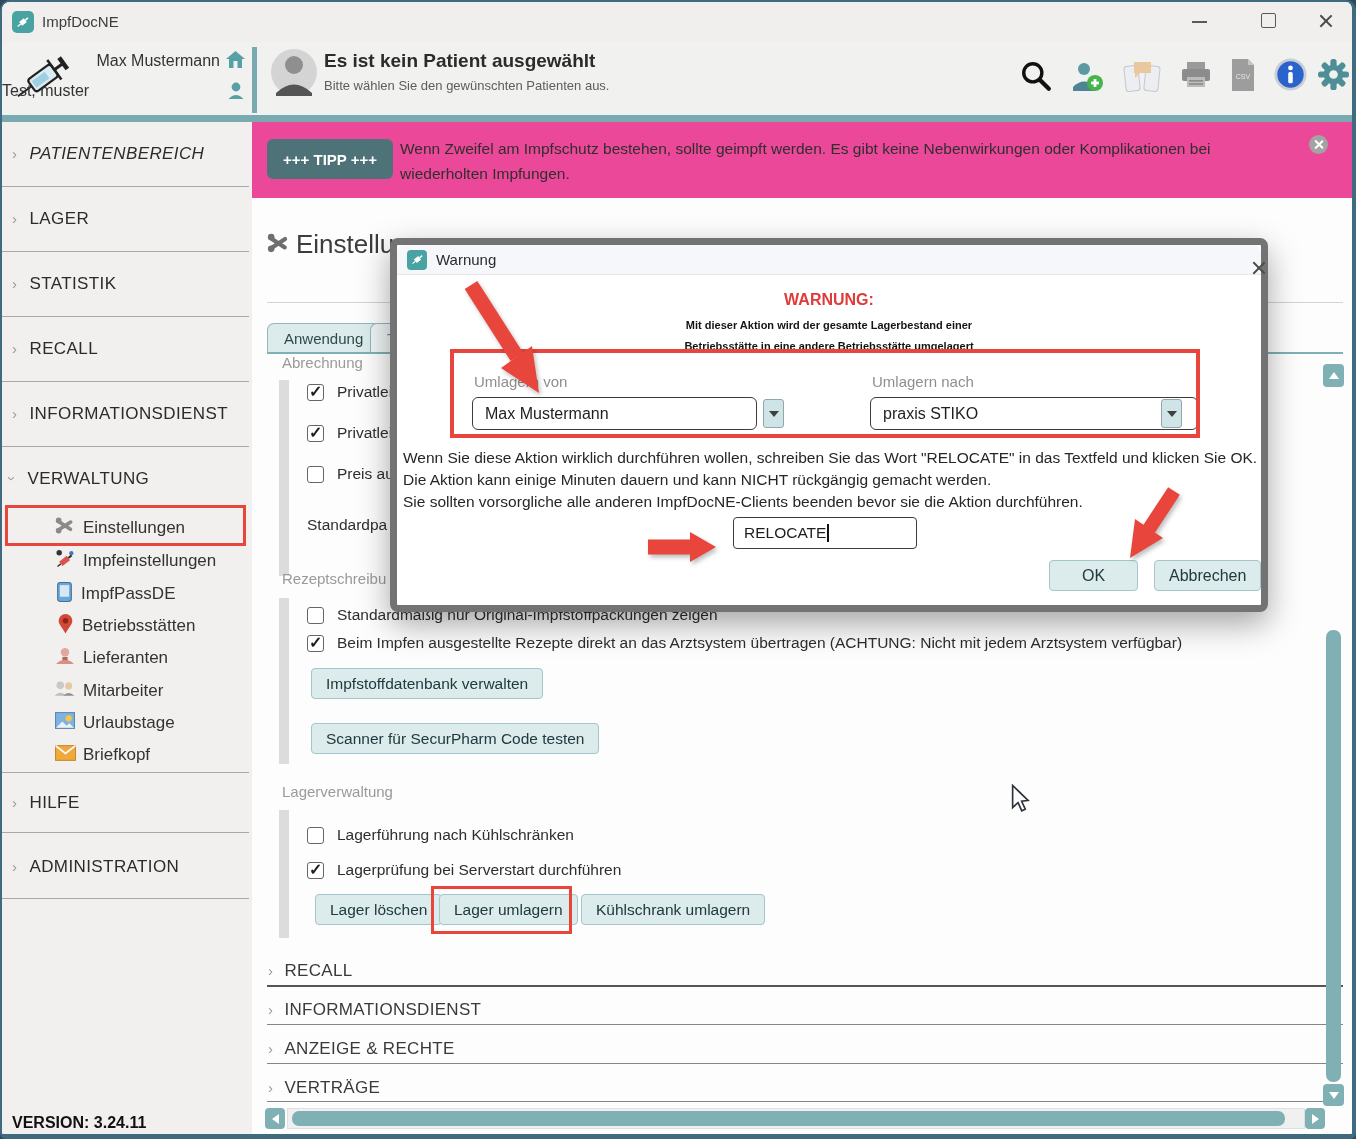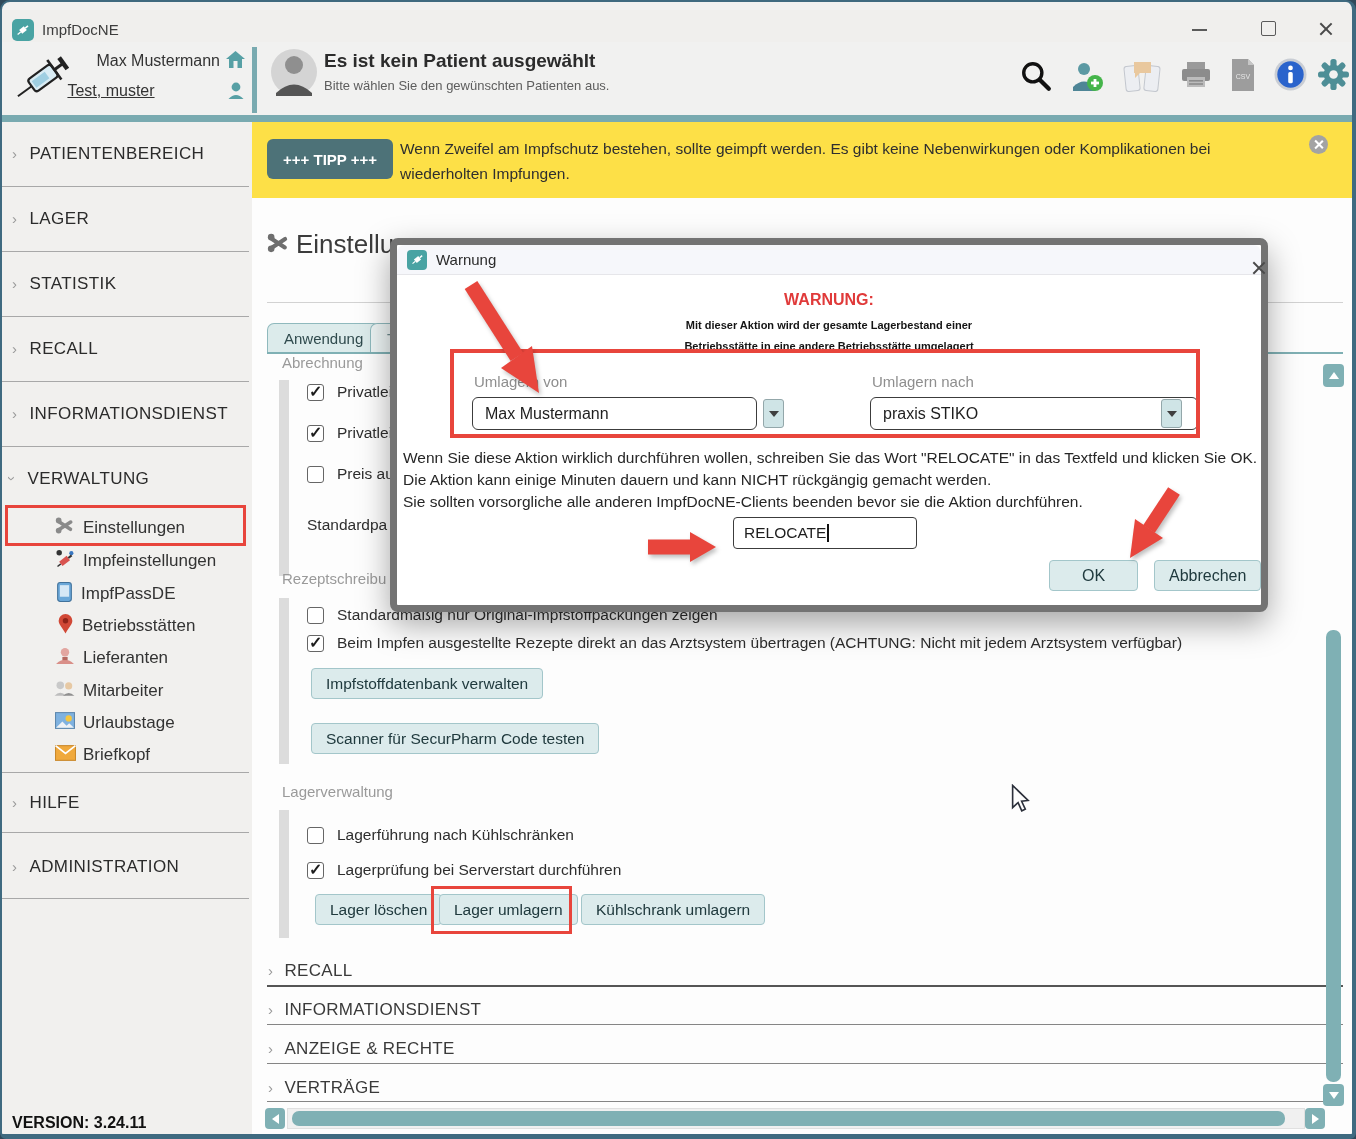--- a/index.html
+++ b/index.html
@@ -3,21 +3,21 @@
 <meta charset="utf-8">
 <style>
   html,body{margin:0;padding:0;width:1356px;height:1139px;overflow:hidden;background:#30495a;
     font-family:"Liberation Sans",sans-serif;}
   #window{position:relative;box-sizing:border-box;width:1356px;height:1139px;background:#f1f1f0;
     border:2px solid #3f6a80;border-right-width:4px;border-bottom-width:5px;
     border-radius:10px 10px 6px 6px;overflow:hidden;}
   .abs{position:absolute;}
   .nw{white-space:nowrap;}
   
-  .titlebar{left:0;top:8px;right:0;height:40px;background:#f0efed;padding-left:28px;}
+  .titlebar{left:0;top:0;right:0;height:40px;background:#f0efed;padding-left:28px;}
   .appicon{width:22px;height:22px;border-radius:5px;background:#49a3a3;display:flex;align-items:center;justify-content:center;}
   .titletxt{font-size:15px;color:#3d3d3d;}
   .winbar{width:15px;height:2px;background:#5a5a5a;}
   .winsq{width:13px;height:13px;border:1.6px solid #5a5a5a;border-radius:2px;}
   .xbar{position:relative;width:16px;height:16px;}
   .xbar::before,.xbar::after{content:"";position:absolute;left:7px;top:0;width:1.8px;height:16px;background:#4a4a4a;}
   .xbar::before{transform:rotate(45deg);} .xbar::after{transform:rotate(-45deg);}
   
   .header{left:0;top:40px;right:0;height:73px;background:#f1f1f0;}
   .hname{font-size:16px;color:#333;}
@@ -26,21 +26,21 @@
   
   .sidebar{left:0;top:120px;width:250px;bottom:0;background:#f1f0ee;border-right:3px solid #79aab0;}
   .sep{position:absolute;left:0;width:247px;height:1px;background:#a8a8a8;}
   .sideLab{font-size:17px;color:#2b2b2b;letter-spacing:.4px;}
   .subLab{font-size:17px;color:#333;}
   .chev{color:#9a9a9a;font-size:15px;line-height:1;}
   .chev::before{content:"\203A";}
   .chev.down{display:inline-block;transform:rotate(90deg);}
   .version{font-size:16px;font-weight:bold;color:#111;}
   
-  .tip{left:250px;top:120px;width:1103px;height:76px;background:#fde047;}
+  .tip{left:250px;top:120px;width:1103px;height:76px;background:#ec4899;}
   .tipbadge{left:15px;top:17px;width:126px;height:40px;background:#4d7278;border-radius:6px;color:#fff;
     font-weight:bold;font-size:15px;display:flex;align-items:center;justify-content:center;}
   .tiptext{font-size:15.5px;color:#2f2f2f;line-height:25px;}
   .tipclose{width:19px;height:19px;border-radius:50%;background:#a3a3a3;position:relative;}
   .tipclose::before,.tipclose::after{content:"";position:absolute;left:8.6px;top:4px;width:1.8px;height:11px;background:#fff;}
   .tipclose::before{transform:rotate(45deg);} .tipclose::after{transform:rotate(-45deg);}
   
   .content{left:250px;top:196px;right:0;bottom:0;background:#fdfdfd;}
   .pagetitle{font-size:26px;color:#3c3c3c;}
   .hr{height:1px;background:#d2d2d2;}
@@ -130,21 +130,21 @@
         </g>
       </svg>
     </div>
     <div class="abs hname nw" style="left:0;top:10px;width:218px;text-align:right;">Max Mustermann</div>
     <div class="abs" style="left:224px;top:9px;">
       <svg width="19" height="17" viewBox="0 0 19 17">
           <path d="M9.5 0 L19 8 H16 V17 H3 V8 H0 Z" fill="#57a0a5"></path>
           <rect x="7.5" y="10" width="4" height="7" fill="#f1f1f0"></rect>
         </svg>
     </div>
-    <div class="abs hname nw" style="left:0;top:40px;width:218px;text-align:center;text-decoration:underline;">Test, muster</div>
+    <div class="abs hname nw" style="left:0;top:40px;width:218px;text-align:left;">Test, muster</div>
     <div class="abs" style="left:226px;top:40px;">
       <svg width="16" height="17" viewBox="0 0 16 17">
           <circle cx="8" cy="5" r="4.4" fill="#57a0a5"></circle>
           <path d="M0.5 17 Q8 9 15.5 17 Z" fill="#57a0a5"></path>
         </svg>
     </div>
 
     <div class="abs" style="left:268px;top:6px;">
       <svg width="48" height="48" viewBox="0 0 48 48">
           <circle cx="24" cy="24" r="23" fill="#d4d4d4"></circle>
@@ -214,21 +214,21 @@
         </svg>
     </div>
   </div>
 
   <div class="abs hdr-divider"></div>
   <div class="abs tealstrip"></div>
 
   <div class="abs sidebar">
     <div class="abs" style="left:10px;top:22px;">
       <span class="chev"></span>
-      <span class="sideLab nw" style="margin-left:8px;">PATIENTENBEREICH</span>
+      <span class="sideLab nw" style="margin-left:8px;font-style:italic;">PATIENTENBEREICH</span>
     </div>
     <div class="sep" style="top:64px;"></div>
     <div class="abs" style="left:10px;top:87px;">
       <span class="chev"></span>
       <span class="sideLab nw" style="margin-left:8px;">LAGER</span>
     </div>
     <div class="sep" style="top:129px;"></div>
     <div class="abs" style="left:10px;top:152px;">
       <span class="chev"></span>
       <span class="sideLab nw" style="margin-left:8px;">STATISTIK</span>

